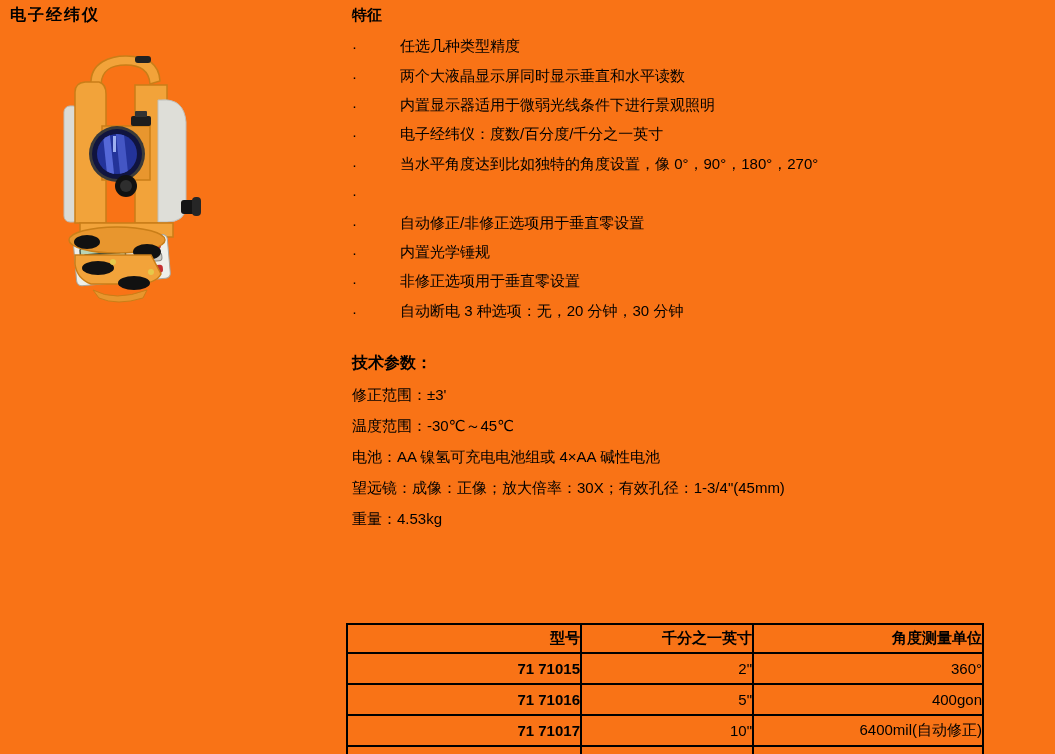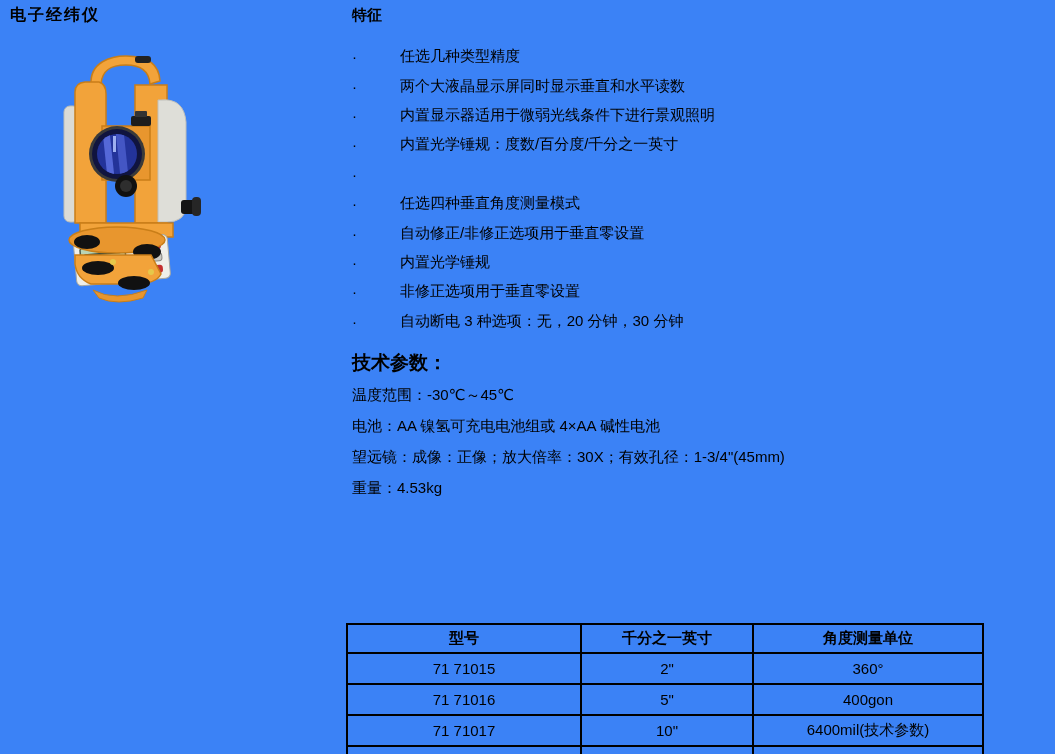--- a/index.html
+++ b/index.html
@@ -1,47 +1,47 @@
 <!DOCTYPE html>
 <html><head>
 <meta charset="utf-8">
 <style>
   html,body{margin:0;padding:0;background:#ffffff;}
   .page{
-    position:relative;width:1055px;height:754px;background:#3b82f6;
+    position:relative;width:1055px;height:754px;background:#f97316;
     overflow:hidden;color:#000;
     font-family:"Liberation Sans","DejaVu Sans",sans-serif;
   }
   .page-title{
     position:absolute;left:10px;top:5px;margin:0;
     font-size:16px;font-weight:bold;letter-spacing:2px;
   }
   .product{position:absolute;left:55px;top:50px;width:150px;height:258px;}
   .product svg{display:block;width:100%;height:100%;}
 
   .features{position:absolute;left:352px;top:6px;width:680px;}
-  .features-heading{margin:0 0 18px 0;font-size:15px;font-weight:bold;line-height:18px;}
+  .features-heading{margin:0 0 8px 0;font-size:15px;font-weight:bold;line-height:18px;}
   .feat-row{display:flex;align-items:center;height:29.4px;font-size:15px;white-space:nowrap;}
   .feat-bullet{display:inline-block;width:48px;font-size:15px;}
 
   .specs{position:absolute;left:352px;top:354px;width:680px;}
-  .specs-heading{margin:0 0 8px 0;font-size:19px;font-weight:bold;line-height:18px;}
+  .specs-heading{margin:0 0 8px 0;font-size:16px;font-weight:bold;line-height:18px;}
   .spec-line{display:flex;align-items:center;height:31px;font-size:15px;white-space:nowrap;}
 
   .model-table{
     position:absolute;left:346px;top:623px;width:636px;
     border-collapse:collapse;table-layout:fixed;
     font-size:15px;text-align:center;
   }
   .model-table th,.model-table td{
-    border:2px solid #000;padding:0;vertical-align:middle;overflow:hidden;
+    border:2px solid #000;padding:0;vertical-align:middle;overflow:hidden;text-align:right;
   }
   .model-table th{height:27px;font-weight:bold;}
   .model-table td{height:29px;}
-  .model-table td.model-cell{font-weight:normal;margin-top:8px;}
+  .model-table td.model-cell{font-weight:bold;margin-top:8px;}
   .model-table tr.partial td{height:18px;}
 </style>
 </head>
 <body>
 
 <div class="page">
 
   <h1 class="page-title">电子经纬仪</h1>
 
   <div class="product">
@@ -118,28 +118,28 @@
     <div class="feat-row">
       <span class="feat-bullet">·</span>
       <span>两个大液晶显示屏同时显示垂直和水平读数</span>
     </div>
     <div class="feat-row">
       <span class="feat-bullet">·</span>
       <span>内置显示器适用于微弱光线条件下进行景观照明</span>
     </div>
     <div class="feat-row">
       <span class="feat-bullet">·</span>
-      <span>内置光学锤规：度数/百分度/千分之一英寸</span>
-    </div>
-    <div class="feat-row">
-      <span class="feat-bullet">·</span>
-    </div>
-    <div class="feat-row">
-      <span class="feat-bullet">·</span>
-      <span>任选四种垂直角度测量模式</span>
+      <span>电子经纬仪：度数/百分度/千分之一英寸</span>
+    </div>
+    <div class="feat-row">
+      <span class="feat-bullet">·</span>
+      <span>当水平角度达到比如独特的角度设置，像 0°，90°，180°，270°</span>
+    </div>
+    <div class="feat-row">
+      <span class="feat-bullet">·</span>
     </div>
     <div class="feat-row">
       <span class="feat-bullet">·</span>
       <span>自动修正/非修正选项用于垂直零设置</span>
     </div>
     <div class="feat-row">
       <span class="feat-bullet">·</span>
       <span>内置光学锤规</span>
     </div>
     <div class="feat-row">
@@ -147,20 +147,21 @@
       <span>非修正选项用于垂直零设置</span>
     </div>
     <div class="feat-row">
       <span class="feat-bullet">·</span>
       <span>自动断电 3 种选项：无，20 分钟，30 分钟</span>
     </div>
   </div>
 
   <div class="specs">
     <h2 class="specs-heading">技术参数：</h2>
+    <div class="spec-line">修正范围：±3'</div>
     <div class="spec-line">温度范围：-30℃～45℃</div>
     <div class="spec-line">电池：AA 镍氢可充电电池组或 4×AA 碱性电池</div>
     <div class="spec-line">望远镜：成像：正像；放大倍率：30X；有效孔径：1-3/4"(45mm)</div>
     <div class="spec-line">重量：4.53kg</div>
   </div>
 
   <table class="model-table">
     <colgroup>
       <col style="width:234px">
         <col style="width:172px">
@@ -180,21 +181,21 @@
         <td>360°</td>
       </tr>
       <tr>
         <td class="model-cell">71 71016</td>
         <td>5"</td>
         <td>400gon</td>
       </tr>
       <tr>
         <td class="model-cell">71 71017</td>
         <td>10"</td>
-        <td>6400mil(技术参数)</td>
+        <td>6400mil(自动修正)</td>
       </tr>
       <tr class="partial">
         <td></td>
         <td></td>
         <td></td>
       </tr>
     </tbody>
   </table>
 
 </div>

